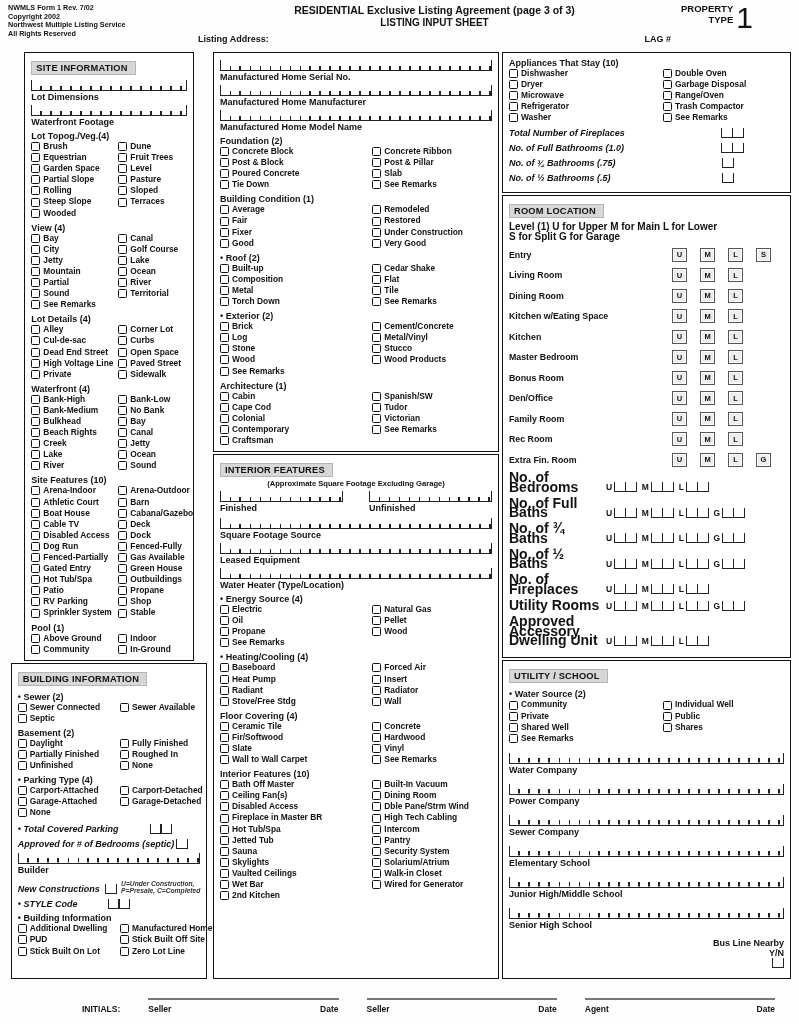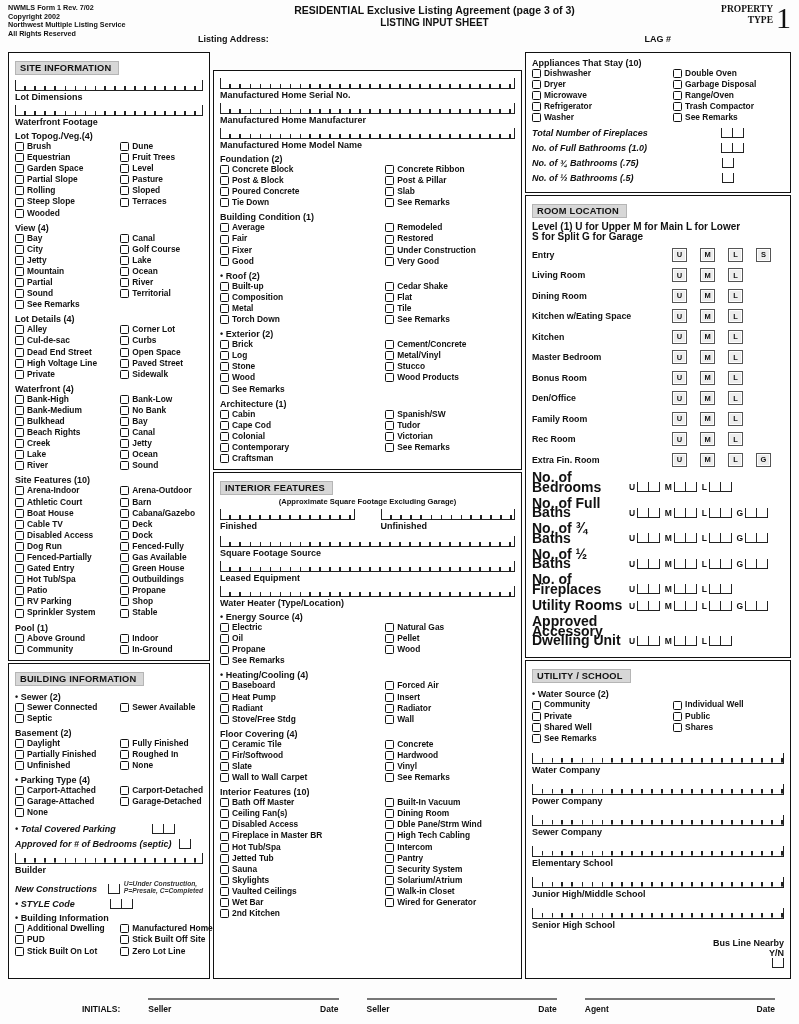--- a/index.html
+++ b/index.html
@@ -5,28 +5,28 @@
   html,body{margin:0;padding:0;background:#888;}
   .page{position:relative;width:799px;height:1024px;background:#fdfdfd;font-family:"Liberation Sans",sans-serif;color:#111;overflow:hidden;box-sizing:border-box;padding:0 8px;}
   
   .hdr{display:flex;align-items:flex-start;height:50px;}
   .hdr-left{width:180px;font-size:7.2px;font-weight:700;line-height:8.6px;padding-top:4px;}
   .hdr-center{flex:1;text-align:center;padding-top:4px;}
   .hdr-title1{font-size:10.5px;font-weight:700;}
   .hdr-title2{font-size:10px;font-weight:700;margin-top:1px;}
   .hdr-row3{display:flex;justify-content:space-between;margin-top:6px;padding:0 10px;}
   .hdr-small{font-size:9px;font-weight:700;}
-  .hdr-right{width:110px;display:flex;justify-content:flex-end;align-items:flex-start;gap:3px;padding-top:4px;font-family:Liberation Serif, serif;}
+  .hdr-right{width:110px;display:flex;justify-content:flex-start;align-items:flex-start;gap:3px;padding-top:4px;}
   .ptype-words{font-size:9.5px;font-weight:700;text-align:right;line-height:10.5px;}
   .ptype-num{font-size:30px;font-weight:400;line-height:28px;}
   
   .main{display:flex;gap:3px;margin-top:2px;}
   .col{display:flex;flex-direction:column;}
-  .col-l{width:202px;}
-  .col-m{width:309px;margin-top:18px;}
+  .col-l{width:202px;align-items:center;}
+  .col-m{width:286px;}
   .col-r{flex:1;}
   .box{border:1.6px solid #111;background:#fff;padding:4px 6px 5px 6px;margin-bottom:2px;box-sizing:border-box;}
   .box.grow{flex:1;}
   .sechdr{display:inline-block;background:#d7d7d7;border:0.5px solid #b5b5b5;font-size:9.3px;font-weight:700;padding:1px 7px 1px 4px;margin-bottom:2px;letter-spacing:.2px;}
   
   .comb{height:10px;margin-top:3px;border-left:1.5px solid #222;border-right:1.5px solid #222;border-bottom:1.5px solid #222;background:repeating-linear-gradient(to right,transparent 0 8.5px,#222 8.5px 10px) bottom/100% 4.5px no-repeat;}
   .comb-label{font-size:9px;font-weight:700;margin:1px 0 2px 0;}
   .halfcombs{display:flex;gap:26px;}
   .halfcombs>div{flex:1;}
   

